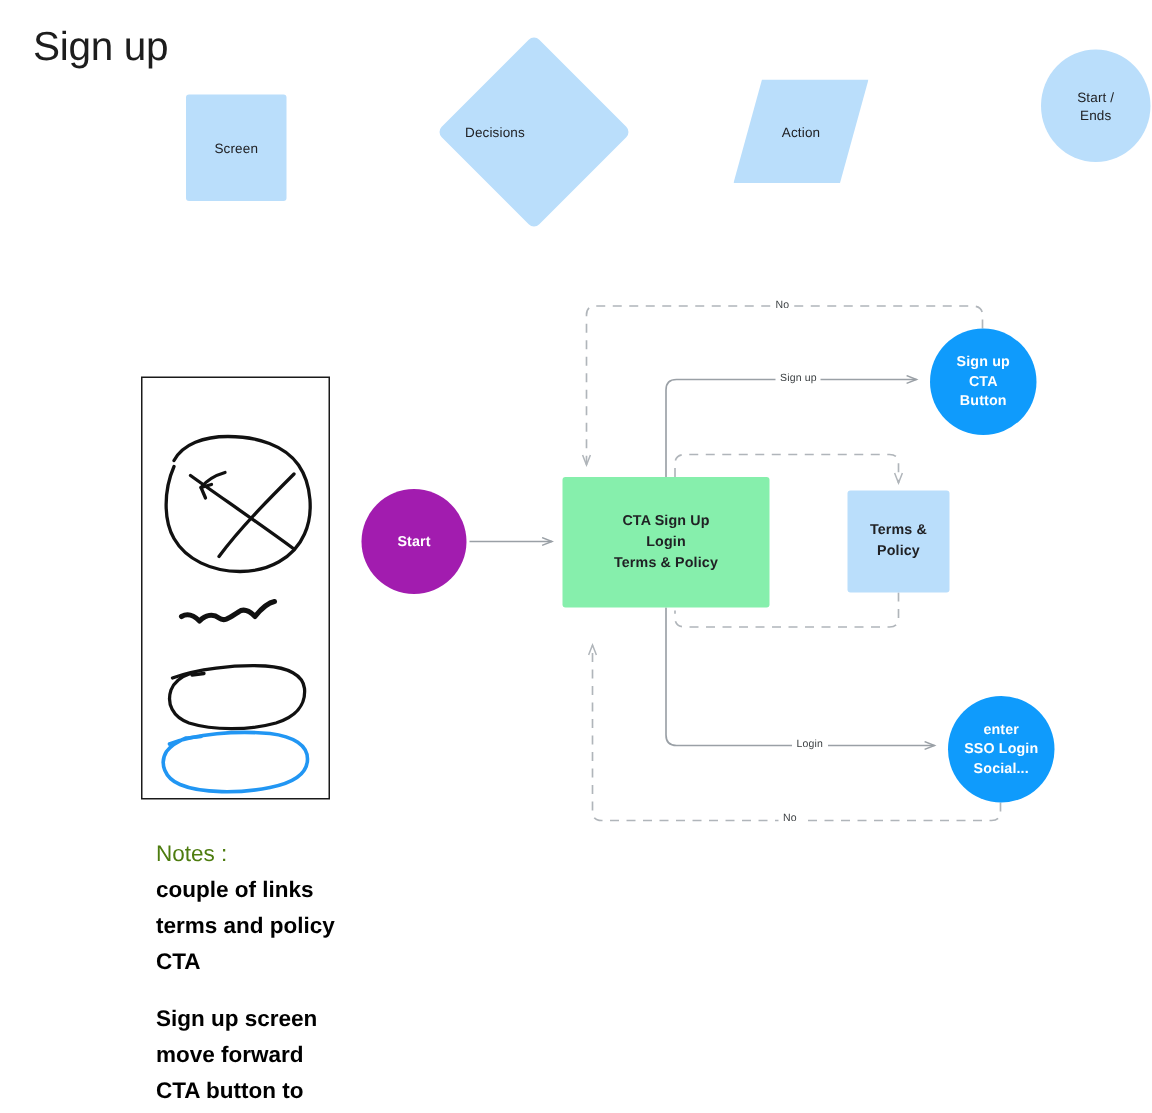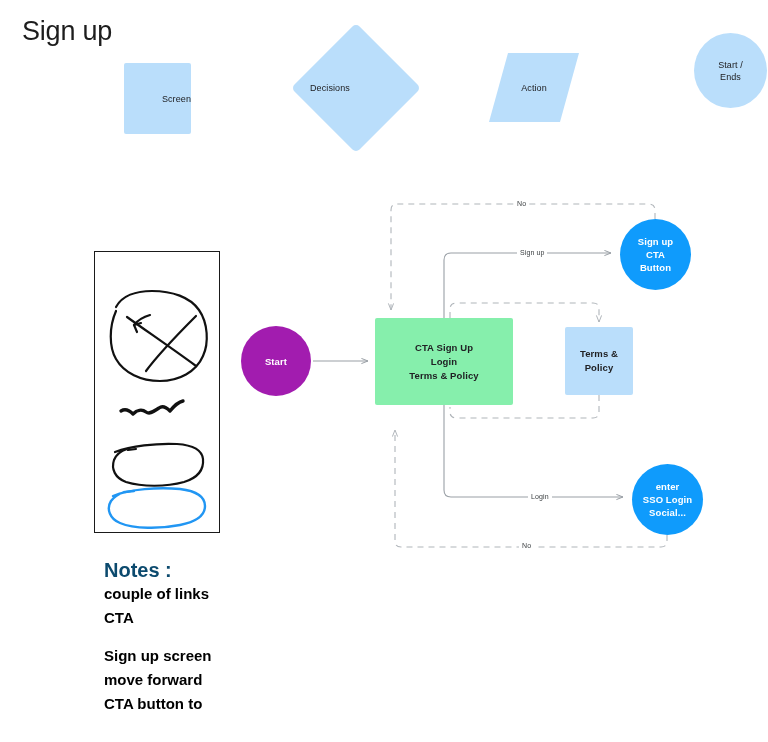--- a/index.html
+++ b/index.html
@@ -64,21 +64,20 @@
     font-weight: 700;
     font-size: 9.5px;
     line-height: 14px;
   }
   
   .legend-rect {
     left: 124px; top: 63px;
     width: 67px; height: 71px;
     background: #badefb;
     border-radius: 2px;
-    justify-content: flex-end;
   }
   .legend-diamond-wrap {
     left: 310px; top: 42px;
     width: 92px; height: 92px;
   }
   .legend-diamond-shape {
     position: absolute;
     inset: 0;
     background: #badefb;
     transform: rotate(45deg);
@@ -111,23 +110,23 @@
     box-sizing: border-box;
   }
   
   .notes {
     position: absolute;
     left: 104px;
     top: 558px;
     width: 230px;
   }
   .notes-title {
-    font-size: 20px;
-    font-weight: 700;
-    color: #0c4a6e;
+    font-size: 15px;
+    font-weight: 400;
+    color: #4d7c0f;
     line-height: 24px;
   }
   .notes-line {
     font-size: 15px;
     font-weight: 700;
     color: #000000;
     line-height: 24px;
   }
   .notes-gap { height: 14px; }
   
@@ -299,20 +298,21 @@
 
   <div class="shape node-sso">
     <span class="lbl lbl-white">enter
 SSO Login
 Social...</span>
   </div>
 
   <div class="notes">
     <div class="notes-title">Notes :</div>
     <div class="notes-line">couple of links</div>
+    <div class="notes-line">terms and policy</div>
     <div class="notes-line">CTA</div>
     <div class="notes-gap"></div>
     <div class="notes-line">Sign up screen</div>
     <div class="notes-line">move forward</div>
     <div class="notes-line">CTA button to</div>
   </div>
 
 </div>
 
 </body></html>

